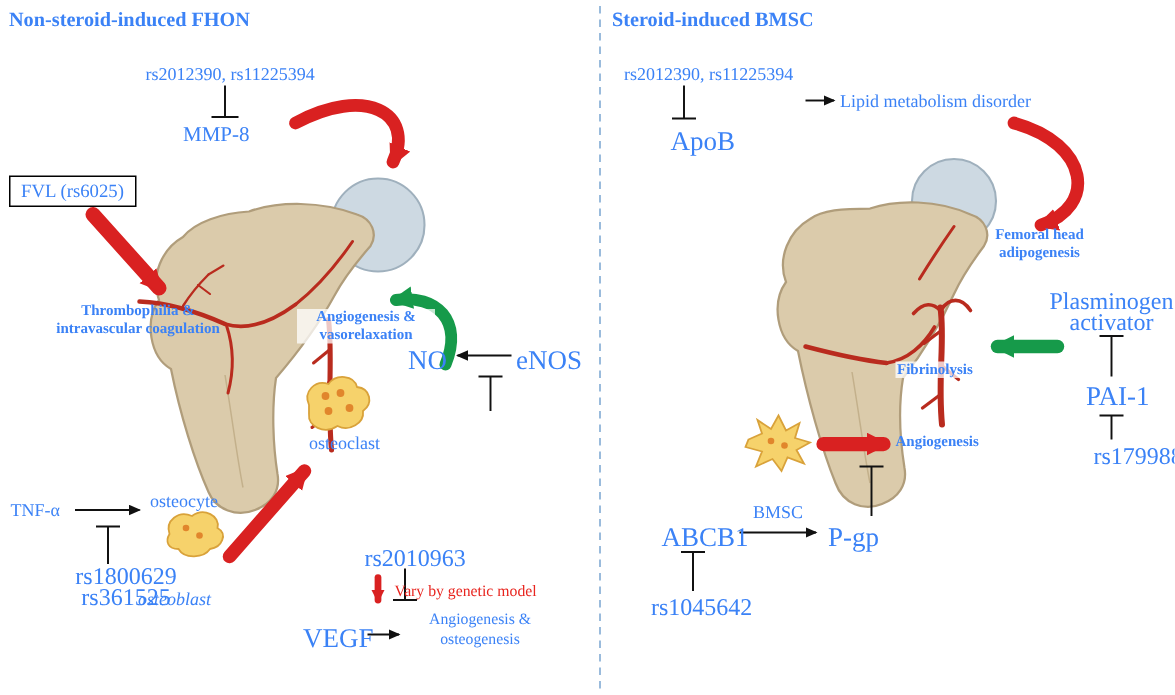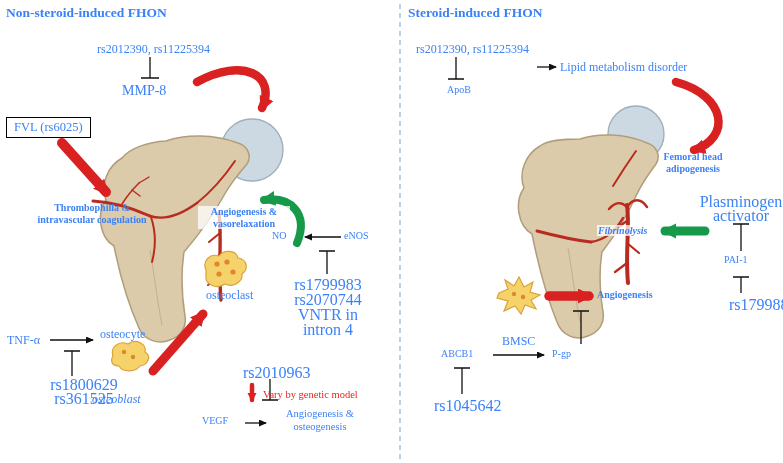--- a/index.html
+++ b/index.html
@@ -3,21 +3,21 @@
 <meta charset="utf-8">
 <style>
   * { margin:0; padding:0; box-sizing:border-box; }
   body { background:#ffffff; }
   #canvas { position:relative; width:783px; height:463px; background:#fff; overflow:hidden;
             font-family:"Liberation Serif", serif; }
   svg.layer { position:absolute; left:0; top:0; }
   .lbl { position:absolute; color:#3b82f6; white-space:nowrap; z-index:5; }
   .title { font-size:13.5px; font-weight:bold; }
   .t14 { font-size:14px; }
-  .t13 { font-size:10px; }
+  .t13 { font-size:18px; }
   .t12 { font-size:12px; }
   .t11 { font-size:16px; }
   .t10c { font-size:10.5px; text-align:center; line-height:13px; white-space:normal; }
   .boldsm { font-size:10px; font-weight:bold; line-height:11.5px; text-align:center; white-space:normal; }
   .nowrapb { font-size:10px; font-weight:bold; }
   .halo { background:rgba(255,255,255,0.75); padding:0 1px; }
   .rednote { font-size:10.5px; color:#e8251f; }
   .box { border:1.2px solid #000; padding:2px 7px; font-size:12.5px; }
   .blk { display:block; }
   .center { text-align:center; }
@@ -166,25 +166,20 @@
 
   <div class="lbl boldsm halo" style="left:198px; top:206px; width:92px;">
     <span class="blk">Angiogenesis &amp;</span>
     <span class="blk">vasorelaxation</span>
   </div>
 
   <div class="lbl t13" style="left:272px; top:230px;">NO</div>
 
   <div class="lbl t13" style="left:344px; top:230px;">eNOS</div>
 
-  <div class="lbl t11 center" style="left:284px; top:277px; width:88px; line-height:15px; white-space:normal;">
-    <span class="blk">rs1799983</span>
-    <span class="blk">rs2070744</span>
-    <span class="blk">VNTR in intron 4</span>
-  </div>
 
   <div class="lbl t12" style="left:206px; top:288px;">osteoclast</div>
 
   <div class="lbl t12" style="left:100px; top:327px;">osteocyte</div>
 
   <div class="lbl t12" style="left:92px; top:392px;font-style:italic;">osteoblast</div>
 
   <div class="lbl t12" style="left:7px; top:333px;">TNF-α</div>
 
   <div class="lbl t11 center" style="left:44px; top:378px; width:80px; line-height:14px; white-space:normal;">
@@ -196,34 +191,34 @@
 
   <div class="lbl rednote" style="left:263px; top:389px;">Vary by genetic model</div>
 
   <div class="lbl t13" style="left:202px; top:415px;">VEGF</div>
 
   <div class="lbl t10c" style="left:268px; top:407px; width:104px;">
     <span class="blk">Angiogenesis &amp;</span>
     <span class="blk">osteogenesis</span>
   </div>
 
-  <div class="lbl title" style="left:408px; top:5px;">Steroid-induced FHON</div>
+  <div class="lbl title" style="left:408px; top:5px;">Steroid-induced BMSC</div>
 
   <div class="lbl t12" style="left:416px; top:42px;">rs2012390, rs11225394</div>
 
   <div class="lbl t13" style="left:447px; top:84px;">ApoB</div>
 
   <div class="lbl t12" style="left:560px; top:60px;">Lipid metabolism disorder</div>
 
   <div class="lbl boldsm" style="left:645px; top:151px; width:96px;">
     <span class="blk">Femoral head</span>
     <span class="blk">adipogenesis</span>
   </div>
 
-  <div class="lbl nowrapb halo" style="left:597px; top:225px;font-style:italic;">Fibrinolysis</div>
+  <div class="lbl nowrapb halo" style="left:597px; top:241px;">Fibrinolysis</div>
 
   <div class="lbl t11 center" style="left:699px; top:195px; width:84px; line-height:14px; white-space:normal;">
     <span class="blk">Plasminogen</span>
     <span class="blk">activator</span>
   </div>
 
   <div class="lbl t13" style="left:724px; top:254px;">PAI-1</div>
 
   <div class="lbl t11" style="left:717px; top:296px;padding-left:12px;">rs1799889</div>
 

